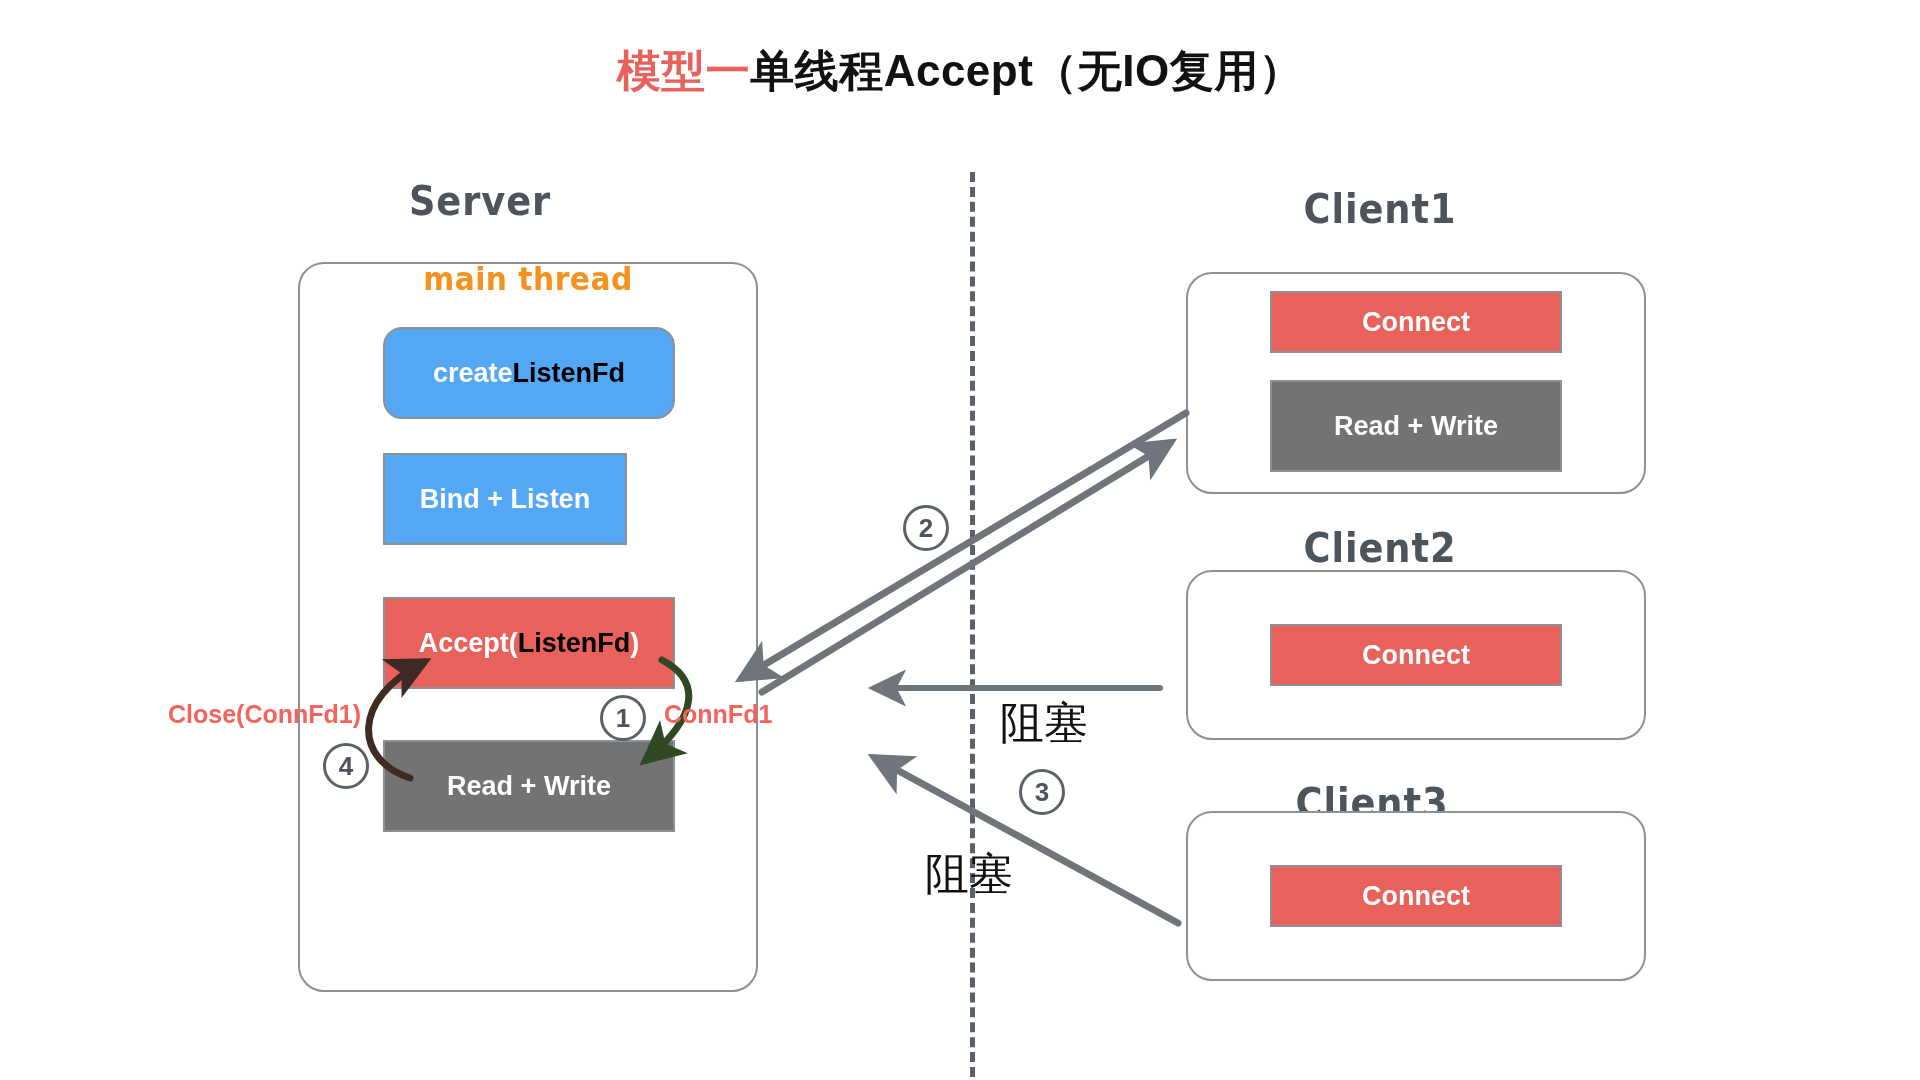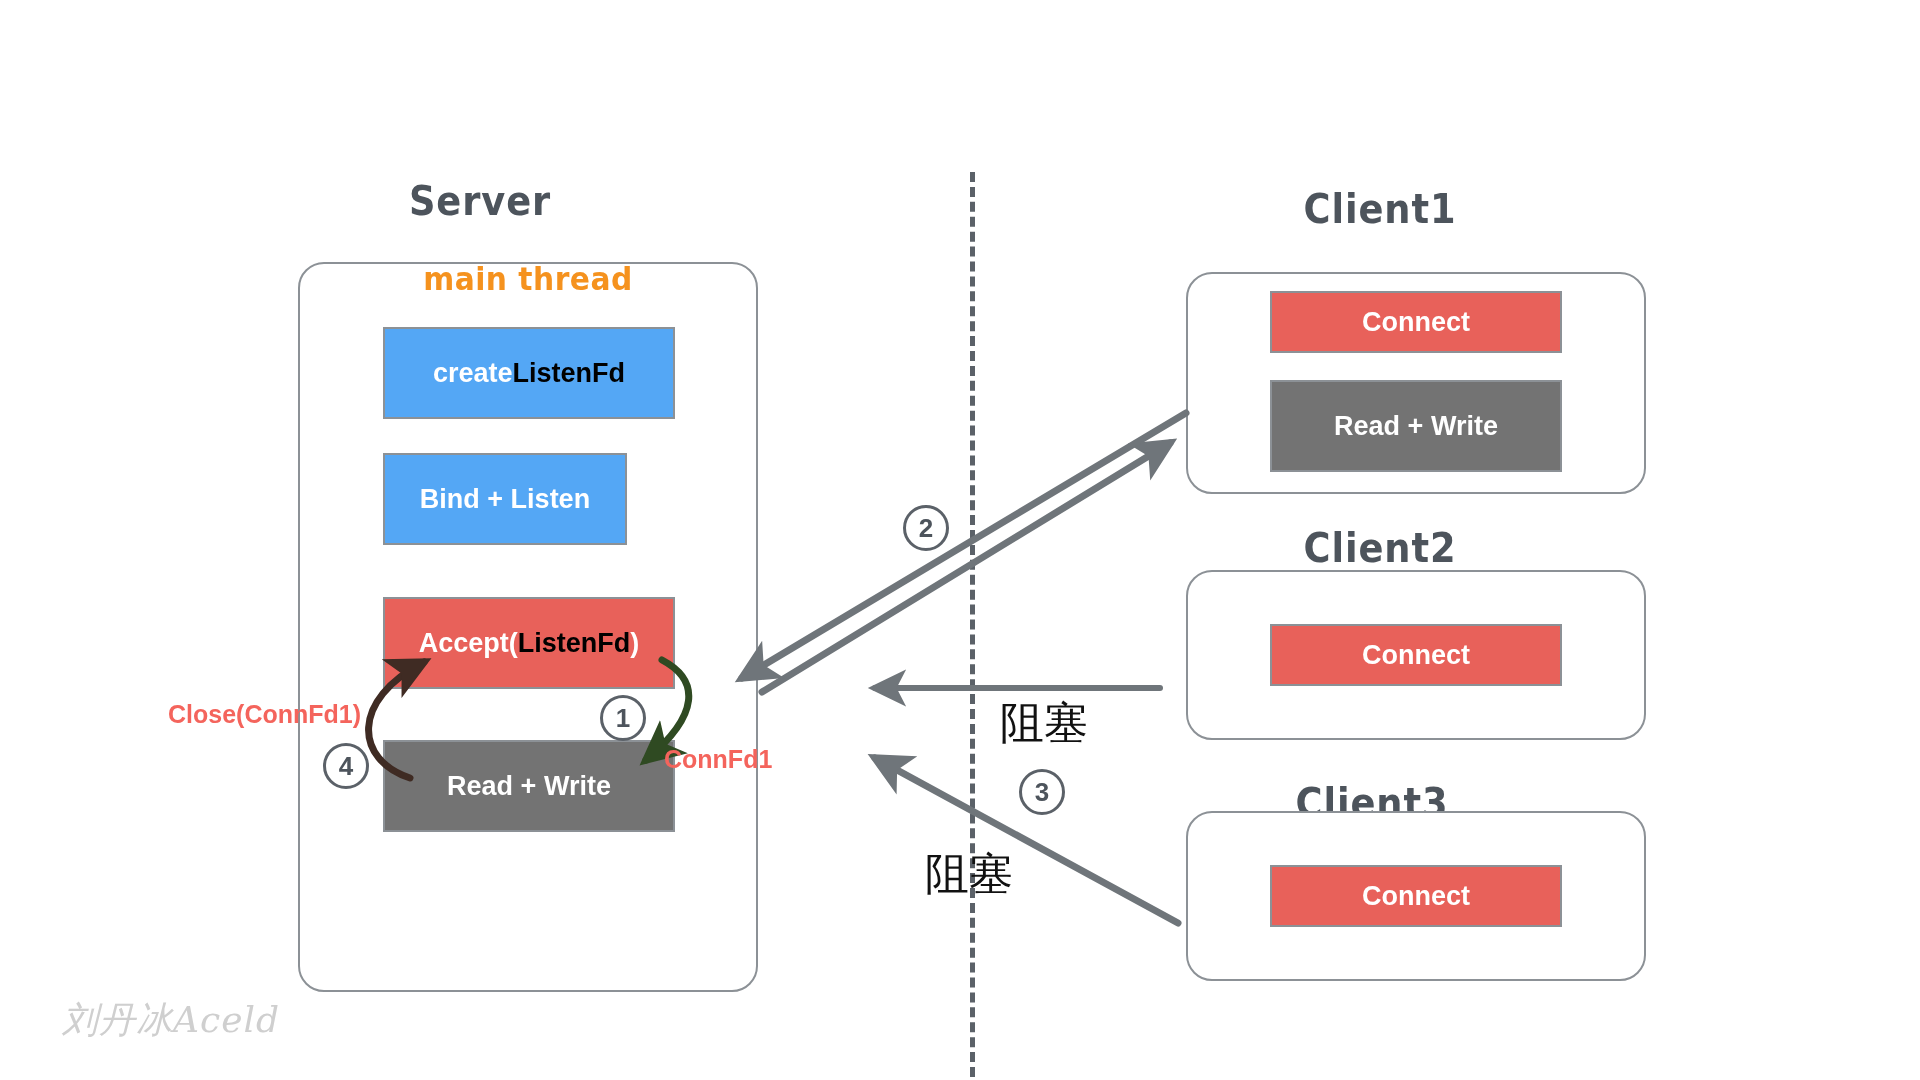--- a/index.html
+++ b/index.html
@@ -141,50 +141,53 @@
     width: 1920px; height: 1080px;
     pointer-events: none;
     z-index: 20;
   }
 </style>
 </head>
 <body>
 
 <div id="stage">
 
+  <div id="title">
+    <span class="t-red">模型一</span><span class="t-black">单线程Accept（无IO复用）</span>
+  </div>
 
   <div id="divider"></div>
 
   <div class="panel-heading" style="left:300px; top:178px; width:360px;">Server</div>
 
   <div class="round-box" style="left:298px; top:262px; width:460px; height:730px;"></div>
 
   <div class="main-thread-label" style="left:300px; top:260px; width:456px;">main thread</div>
 
-  <div class="op-box op-blue" style="left:383px; top:327px; width:292px; height:92px;">
+  <div class="op-box op-blue" style="left:383px; top:327px; width:292px; height:92px;border-radius:19px;">
     <span>create </span>
       <span class="blk">ListenFd</span>
   </div>
 
   <div class="op-box op-blue" style="left:383px; top:453px; width:244px; height:92px;">
     <span>Bind + Listen</span>
   </div>
 
   <div class="op-box op-red" style="left:383px; top:597px; width:292px; height:92px;">
     <span>Accept(</span>
       <span class="blk">ListenFd</span>
       <span>)</span>
   </div>
 
   <div class="op-box op-green" style="left:383px; top:740px; width:292px; height:92px;">
     <span>Read + Write</span>
   </div>
 
   <div class="red-label" style="left:168px; top:700px;">Close(ConnFd1)</div>
-  <div class="red-label" style="left:664px; top:700px;margin-top:45px;">ConnFd1</div>
+  <div class="red-label" style="left:664px; top:700px;">ConnFd1</div>
 
   <div class="step-circle" style="left:600px; top:695px;">1</div>
   <div class="step-circle" style="left:323px; top:743px;">4</div>
 
   <div class="panel-heading" style="left:1230px; top:186px; width:300px;">Client1</div>
   <div class="round-box" style="left:1186px; top:272px; width:460px; height:222px;"></div>
   <div class="op-box op-red" style="left:1270px; top:291px; width:292px; height:62px;">
     <span>Connect</span>
   </div>
   <div class="op-box op-green" style="left:1270px; top:380px; width:292px; height:92px;">
@@ -202,21 +205,20 @@
   <div class="op-box op-red" style="left:1270px; top:865px; width:292px; height:62px;">
     <span>Connect</span>
   </div>
 
   <div class="step-circle" style="left:903px; top:505px;">2</div>
   <div class="step-circle" style="left:1019px; top:769px;">3</div>
 
   <div class="cjk-label" style="left:1000px; top:694px;">阻塞</div>
   <div class="cjk-label" style="left:925px; top:845px;">阻塞</div>
 
-  <div id="watermark">刘丹冰Aceld</div>
 
   <svg id="arrows" viewBox="0 0 1920 1080" xmlns="http://www.w3.org/2000/svg">
     <defs>
       <marker id="ah-gray" markerWidth="7" markerHeight="7" refX="5.2" refY="3.5" orient="auto" markerUnits="strokeWidth">
         <path d="M0,0.4 L6.4,3.5 L0,6.6 L1.6,3.5 Z" fill="#6f757a"></path>
       </marker>
       <marker id="ah-dark" markerWidth="7" markerHeight="7" refX="5.2" refY="3.5" orient="auto" markerUnits="strokeWidth">
         <path d="M0,0.4 L6.4,3.5 L0,6.6 L1.6,3.5 Z" fill="#3f2b23"></path>
       </marker>
       <marker id="ah-green" markerWidth="7" markerHeight="7" refX="5.2" refY="3.5" orient="auto" markerUnits="strokeWidth">

